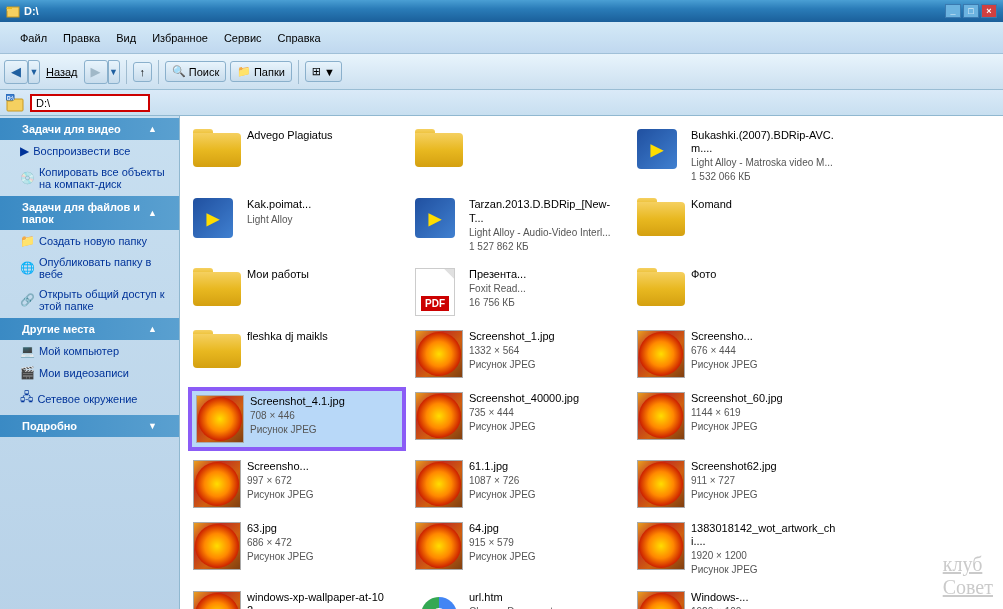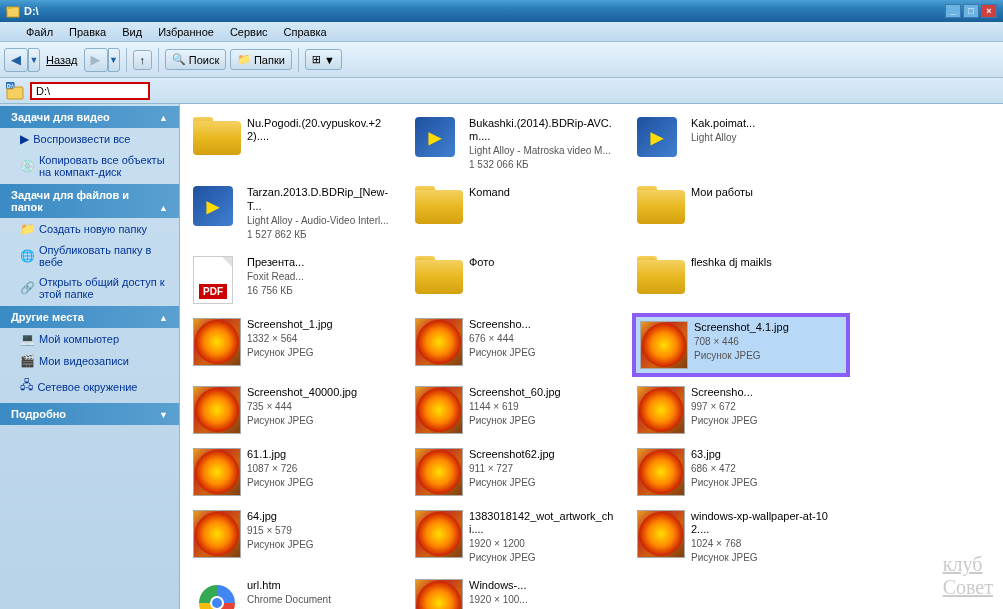--- a/index.html
+++ b/index.html
@@ -17,24 +17,24 @@
       font-weight: bold;
     }
     .title-bar-icon { width: 14px; height: 14px; margin-right: 4px; }
     .title-bar-text { flex: 1; }
     .title-bar-buttons { display: flex; gap: 2px; }
     .title-btn { width: 16px; height: 14px; background: #6bb3e0; border: 1px solid #3a7ab0; display: flex; align-items: center; justify-content: center; font-size: 9px; color: white; cursor: pointer; }
 
     
     .menu-bar {
       background: linear-gradient(to bottom, #d4eaf7 0%, #c0d8ef 100%);
-      height: 20px;
+      height: 32px;
       display: flex;
       align-items: center;
-      padding: 0 18px;
+      padding: 0 12px;
       border-bottom: 1px solid #a0c0d8;
     }
     .menu-item { padding: 2px 8px; font-size: 11px; color: #000; cursor: pointer; }
 
     
     .toolbar {
       background: linear-gradient(to bottom, #e8f4fc 0%, #cce0f0 100%);
       height: 36px;
       display: flex;
       align-items: center;
@@ -94,26 +94,26 @@
     .sidebar {
       width: 180px;
       background: linear-gradient(to bottom, #c8dff0 0%, #b8d2e8 100%);
       border-right: 1px solid #90b8d0;
       overflow-y: auto;
       flex-shrink: 0;
     }
     .sidebar-section-header {
       background: linear-gradient(to right, #3a8ac4, #5aa0d0);
       color: white;
-      padding: 5px 11px;
+      padding: 5px 22px;
       font-size: 11px;
       font-weight: bold;
       display: flex;
       justify-content: space-between;
-      align-items: flex-end;
+      align-items: center;
       cursor: pointer;
       margin-top: 2px;
     }
     .sidebar-section-header .arrow { font-size: 9px; }
     .sidebar-item {
       padding: 4px 8px 4px 20px;
       font-size: 11px;
       color: #003399;
       cursor: pointer;
       display: flex;
@@ -390,83 +390,91 @@
 
     <div class="sidebar-section-header">
       <span>Подробно</span>
       <span class="arrow">▼</span>
     </div>
   </div>
 
   <div class="file-area">
     <div class="files-grid">
 
-
       <div class="file-item">
         <div class="file-thumb">
           <div class="folder-icon">
             <div class="folder-tab"></div>
             <div class="folder-body"></div>
           </div>
         </div>
         <div class="file-info">
-          <div class="file-name">Nu.Pogodi.(20.vypuskov.+22)....</div>
-        </div>
-      </div>
-
-      <div class="file-item">
-        <div class="file-thumb">
-          <div class="la-icon">▶</div>
-        </div>
-        <div class="file-info">
-          <div class="file-name">Bukashki.(2014).BDRip-AVC.m....</div>
-          <div class="file-meta">Light Alloy - Matroska video M...<br>1 532 066 КБ</div>
-        </div>
-      </div>
-
-      <div class="file-item">
-        <div class="file-thumb">
-          <div class="la-icon">▶</div>
-        </div>
-        <div class="file-info">
-          <div class="file-name">Kak.poimat...</div>
-          <div class="file-meta">Light Alloy</div>
-        </div>
-      </div>
-
-      <div class="file-item">
-        <div class="file-thumb">
-          <div class="la-icon">▶</div>
-        </div>
-        <div class="file-info">
-          <div class="file-name">Tarzan.2013.D.BDRip_[New-T...</div>
-          <div class="file-meta">Light Alloy - Audio-Video Interl...<br>1 527 862 КБ</div>
+          <div class="file-name">Advego Plagiatus</div>
         </div>
       </div>
 
       <div class="file-item">
         <div class="file-thumb">
           <div class="folder-icon">
             <div class="folder-tab"></div>
             <div class="folder-body"></div>
           </div>
         </div>
-        <div class="file-info">
-          <div class="file-name">Komand</div>
+      </div>
+
+      <div class="file-item">
+        <div class="file-thumb">
+          <div class="la-icon">▶</div>
+        </div>
+        <div class="file-info">
+          <div class="file-name">Bukashki.(2007).BDRip-AVC.m....</div>
+          <div class="file-meta">Light Alloy - Matroska video M...<br>1 532 066 КБ</div>
+        </div>
+      </div>
+
+      <div class="file-item">
+        <div class="file-thumb">
+          <div class="la-icon">▶</div>
+        </div>
+        <div class="file-info">
+          <div class="file-name">Kak.poimat...</div>
+          <div class="file-meta">Light Alloy</div>
+        </div>
+      </div>
+
+      <div class="file-item">
+        <div class="file-thumb">
+          <div class="la-icon">▶</div>
+        </div>
+        <div class="file-info">
+          <div class="file-name">Tarzan.2013.D.BDRip_[New-T...</div>
+          <div class="file-meta">Light Alloy - Audio-Video Interl...<br>1 527 862 КБ</div>
         </div>
       </div>
 
       <div class="file-item">
         <div class="file-thumb">
           <div class="folder-icon">
             <div class="folder-tab"></div>
             <div class="folder-body"></div>
           </div>
         </div>
         <div class="file-info">
+          <div class="file-name">Komand</div>
+        </div>
+      </div>
+
+      <div class="file-item">
+        <div class="file-thumb">
+          <div class="folder-icon">
+            <div class="folder-tab"></div>
+            <div class="folder-body"></div>
+          </div>
+        </div>
+        <div class="file-info">
           <div class="file-name">Мои работы</div>
         </div>
       </div>
 
       <div class="file-item">
         <div class="file-thumb">
           <div class="pdf-icon">
             <div class="pdf-corner"></div>
             <div class="pdf-badge">PDF</div>
           </div>

